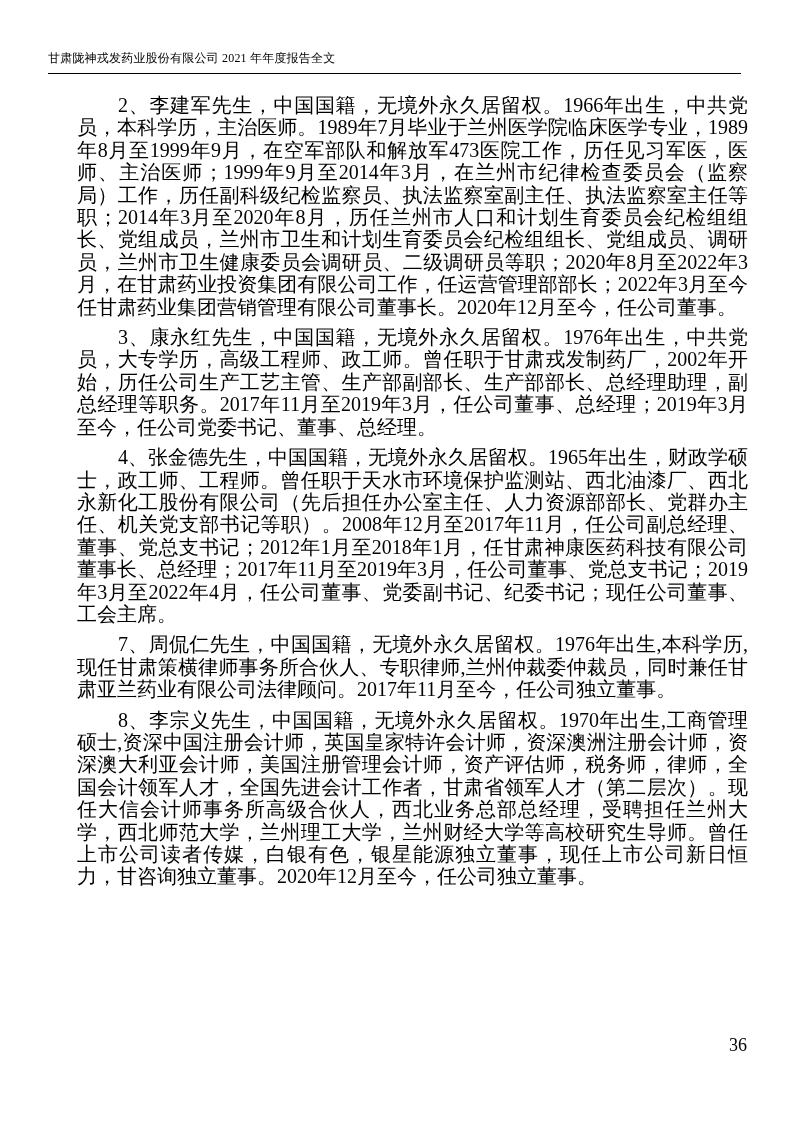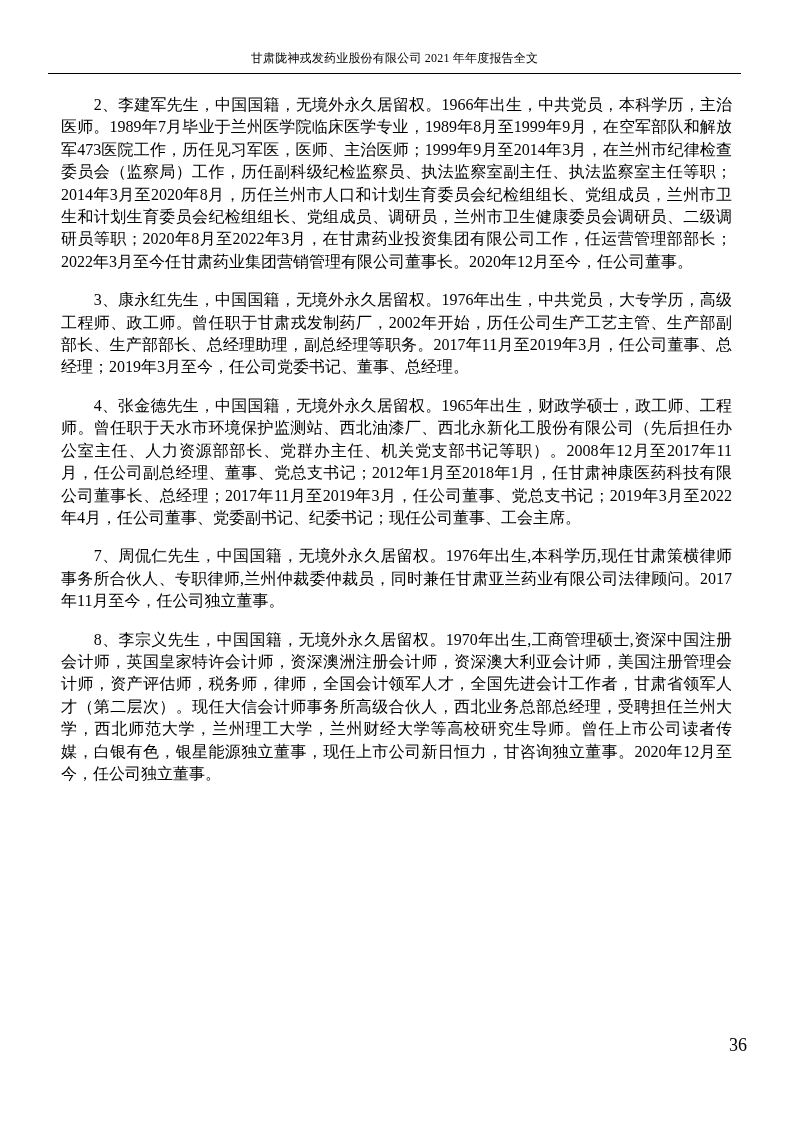--- a/index.html
+++ b/index.html
@@ -14,42 +14,42 @@
     background: #ffffff;
     color: #000000;
     font-family: "Liberation Serif", "DejaVu Serif", serif;
     overflow: hidden;
   }
   .header {
     position: absolute;
     left: 48px;
     top: 50px;
     width: 693px;
-    text-align: center;
+    text-align: left;
     font-size: 12px;
     line-height: 16px;
     padding-bottom: 7px;
     border-bottom: 1.5px solid #000000;
     letter-spacing: 0.2px;
   }
   .content {
     position: absolute;
-    left: 61px;
+    left: 77px;
     top: 94px;
     width: 671px;
-    font-size: 16px;
+    font-size: 20px;
     line-height: 22.4px;
     text-align: justify;
   }
   .content p {
     margin: 0;
     text-indent: 2.05em;
   }
   .content p + p {
-    margin-top: 16px;
+    margin-top: 8px;
   }
   .page-number {
     position: absolute;
     right: 46px;
     top: 1037px;
     font-size: 18px;
     line-height: 16px;
   }
 </style>
 </head>

